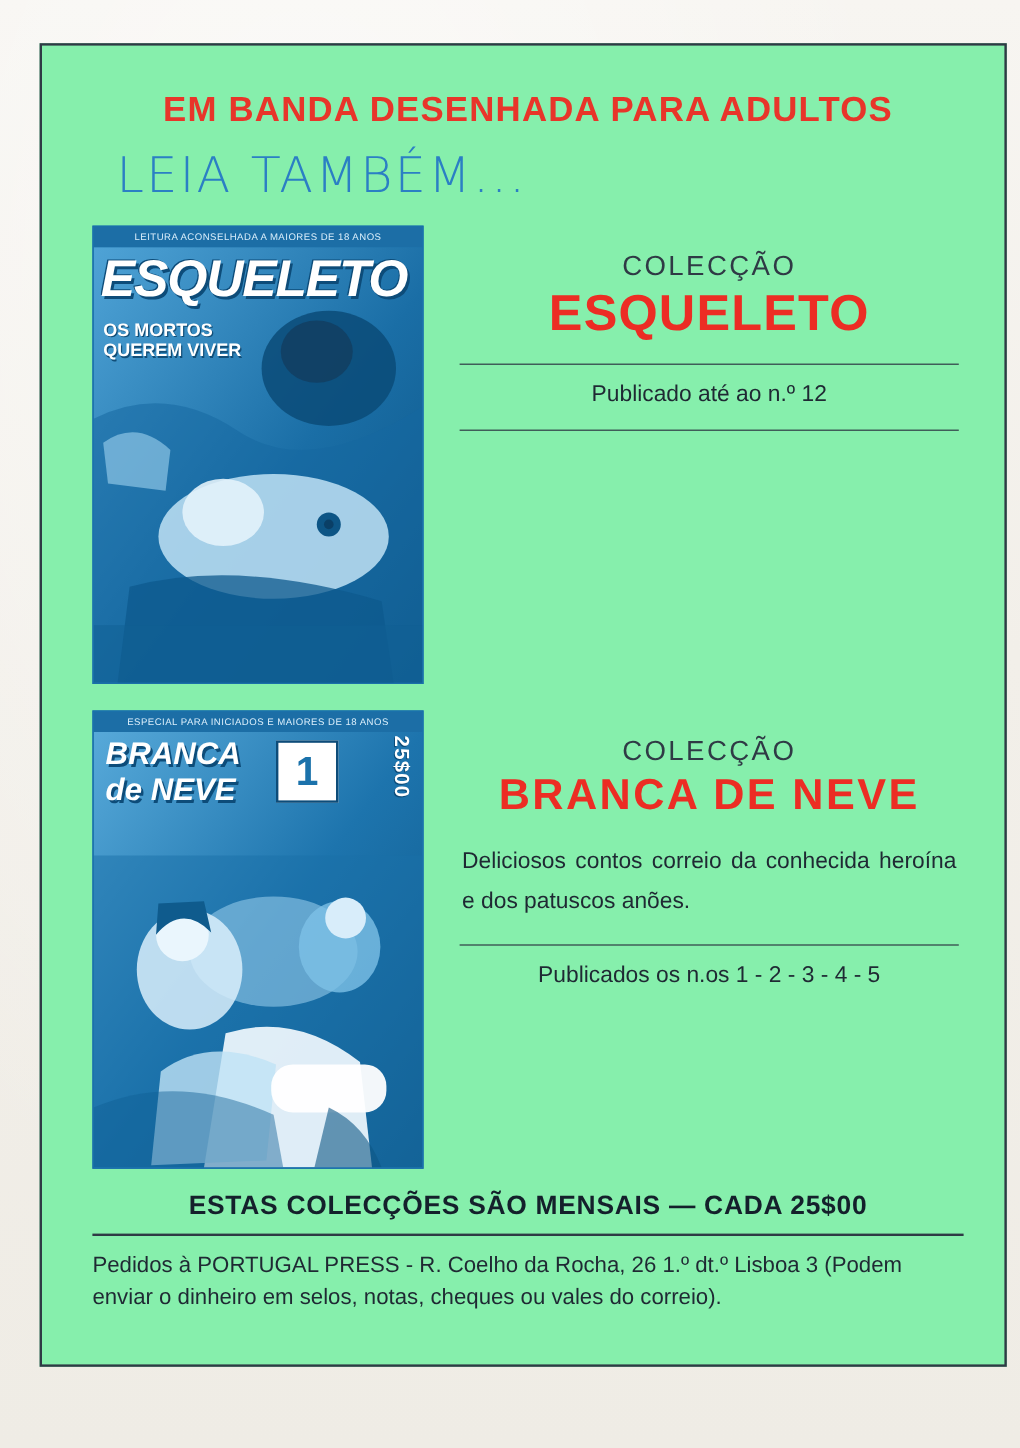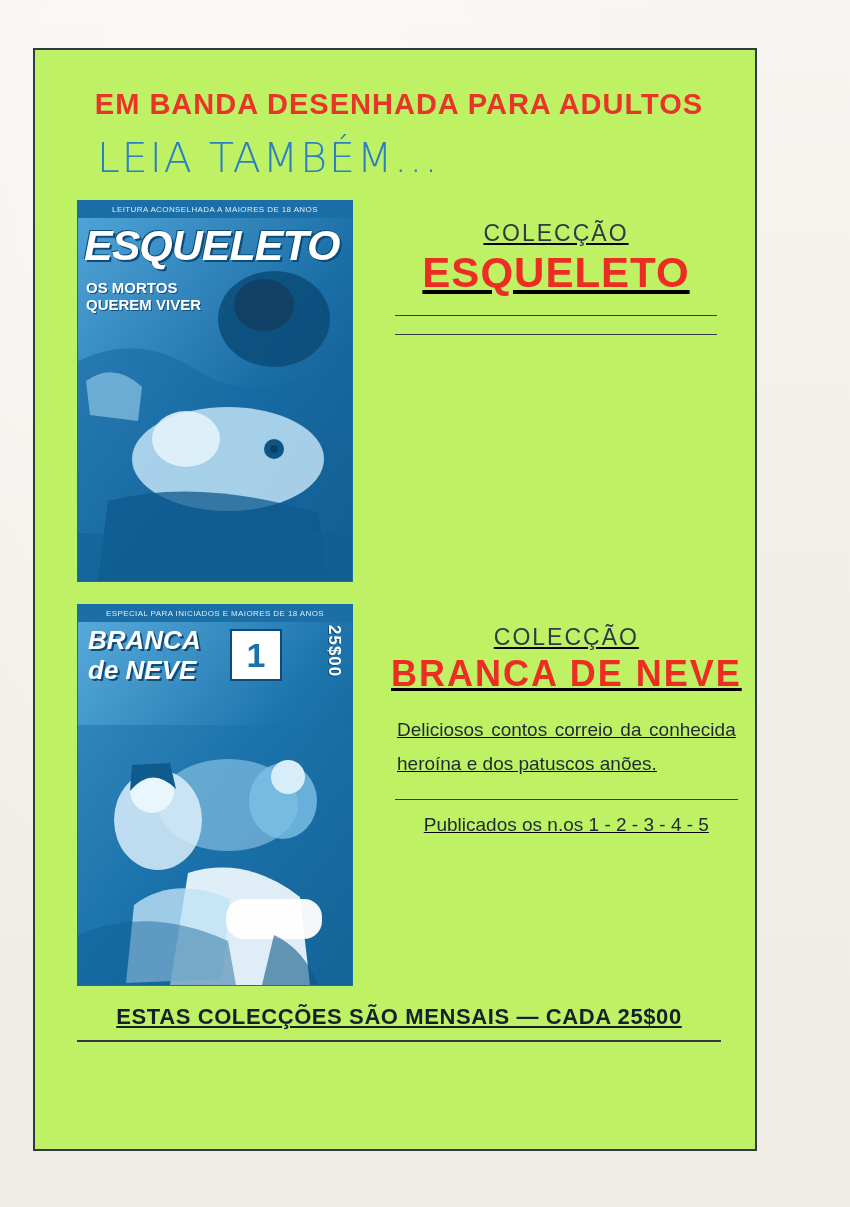--- a/index.html
+++ b/index.html
@@ -27,25 +27,25 @@
     position: absolute;
     inset: 0;
     background:
       radial-gradient(ellipse at 30% 20%, rgba(255,255,255,0.55) 0%, rgba(255,255,255,0) 60%),
       linear-gradient(180deg, #f7f5f1 0%, #f2efe9 45%, #efece5 100%);
     pointer-events: none;
   }
   .ad-frame {
     position: absolute;
     left: 33px;
-    top: 48px;
-    width: 724px;
+    top: 36px;
+    width: 806px;
     height: 1103px;
     border: 2px solid #2f3a45;
-    background: #bef264;
+    background: #86efac;
     box-sizing: border-box;
   }
   .inner {
     position: absolute;
     left: 0; top: 0;
     width: 100%;
     height: 100%;
     padding: 22px 34px 18px 42px;
     box-sizing: border-box;
   }
@@ -173,23 +173,22 @@
     font-size: 17px;
     font-weight: bold;
     letter-spacing: 1px;
     writing-mode: vertical-rl;
     text-shadow: 1px 1px 0 #0d4c79;
   }
 
   
   .right {
     flex: 1 1 auto;
-    padding-left: 38px;
+    padding-left: 26px;
     padding-top: 14px;
-    text-decoration: underline;
   }
   .coleccao {
     color: #2f3a45;
     font-size: 23px;
     letter-spacing: 2px;
     text-align: center;
     margin: 6px 0 2px 0;
     font-weight: 400;
   }
   .series-title {
@@ -225,21 +224,20 @@
   }
 
   .mensais {
     color: #14202b;
     font-size: 22px;
     font-weight: bold;
     letter-spacing: .6px;
     text-align: center;
     margin: 18px 0 10px 0;
     white-space: nowrap;
-    text-decoration: underline;
   }
   .divider-strong {
     border: 0;
     border-top: 2px solid #2f3a45;
     margin: 0 0 10px 0;
   }
   .footer {
     color: #1f2933;
     font-size: 18.5px;
     line-height: 27px;
@@ -285,20 +283,21 @@
           <div class="topbar">LEITURA ACONSELHADA A MAIORES DE 18 ANOS</div>
           <div class="logo">ESQUELETO</div>
           <div class="subtitle">OS MORTOS
 QUEREM VIVER</div>
         </div>
 
         <div class="right">
           <div class="coleccao">COLECÇÃO</div>
           <div class="series-title">ESQUELETO</div>
           <hr class="rule">
+          <div class="pub">Publicado até ao n.º 12</div>
           <hr class="rule">
         </div>
       </div>
 
       <div class="block" style="margin-top:22px;">
 
         <div class="cover cover2">
           <div class="art"></div>
           <svg viewBox="0 0 274 380" width="274" height="380" style="position:absolute;left:0;top:0;">
             <defs>
@@ -333,16 +332,17 @@
           <div class="coleccao">COLECÇÃO</div>
           <div class="series-title wide">BRANCA DE NEVE</div>
           <div class="desc">Deliciosos contos correio da conhecida heroína e dos patuscos anões.</div>
           <hr class="rule">
           <div class="pub">Publicados os n.os 1 - 2 - 3 - 4 - 5</div>
         </div>
       </div>
 
       <div class="mensais">ESTAS COLECÇÕES SÃO MENSAIS  —  CADA 25$00</div>
       <hr class="divider-strong">
+      <div class="footer">Pedidos à PORTUGAL PRESS - R. Coelho da Rocha, 26 1.º dt.º Lisboa 3 (Podem enviar o dinheiro em selos, notas, cheques ou vales do correio).</div>
 
     </div>
   </div>
 </div>
 
 </body></html>

